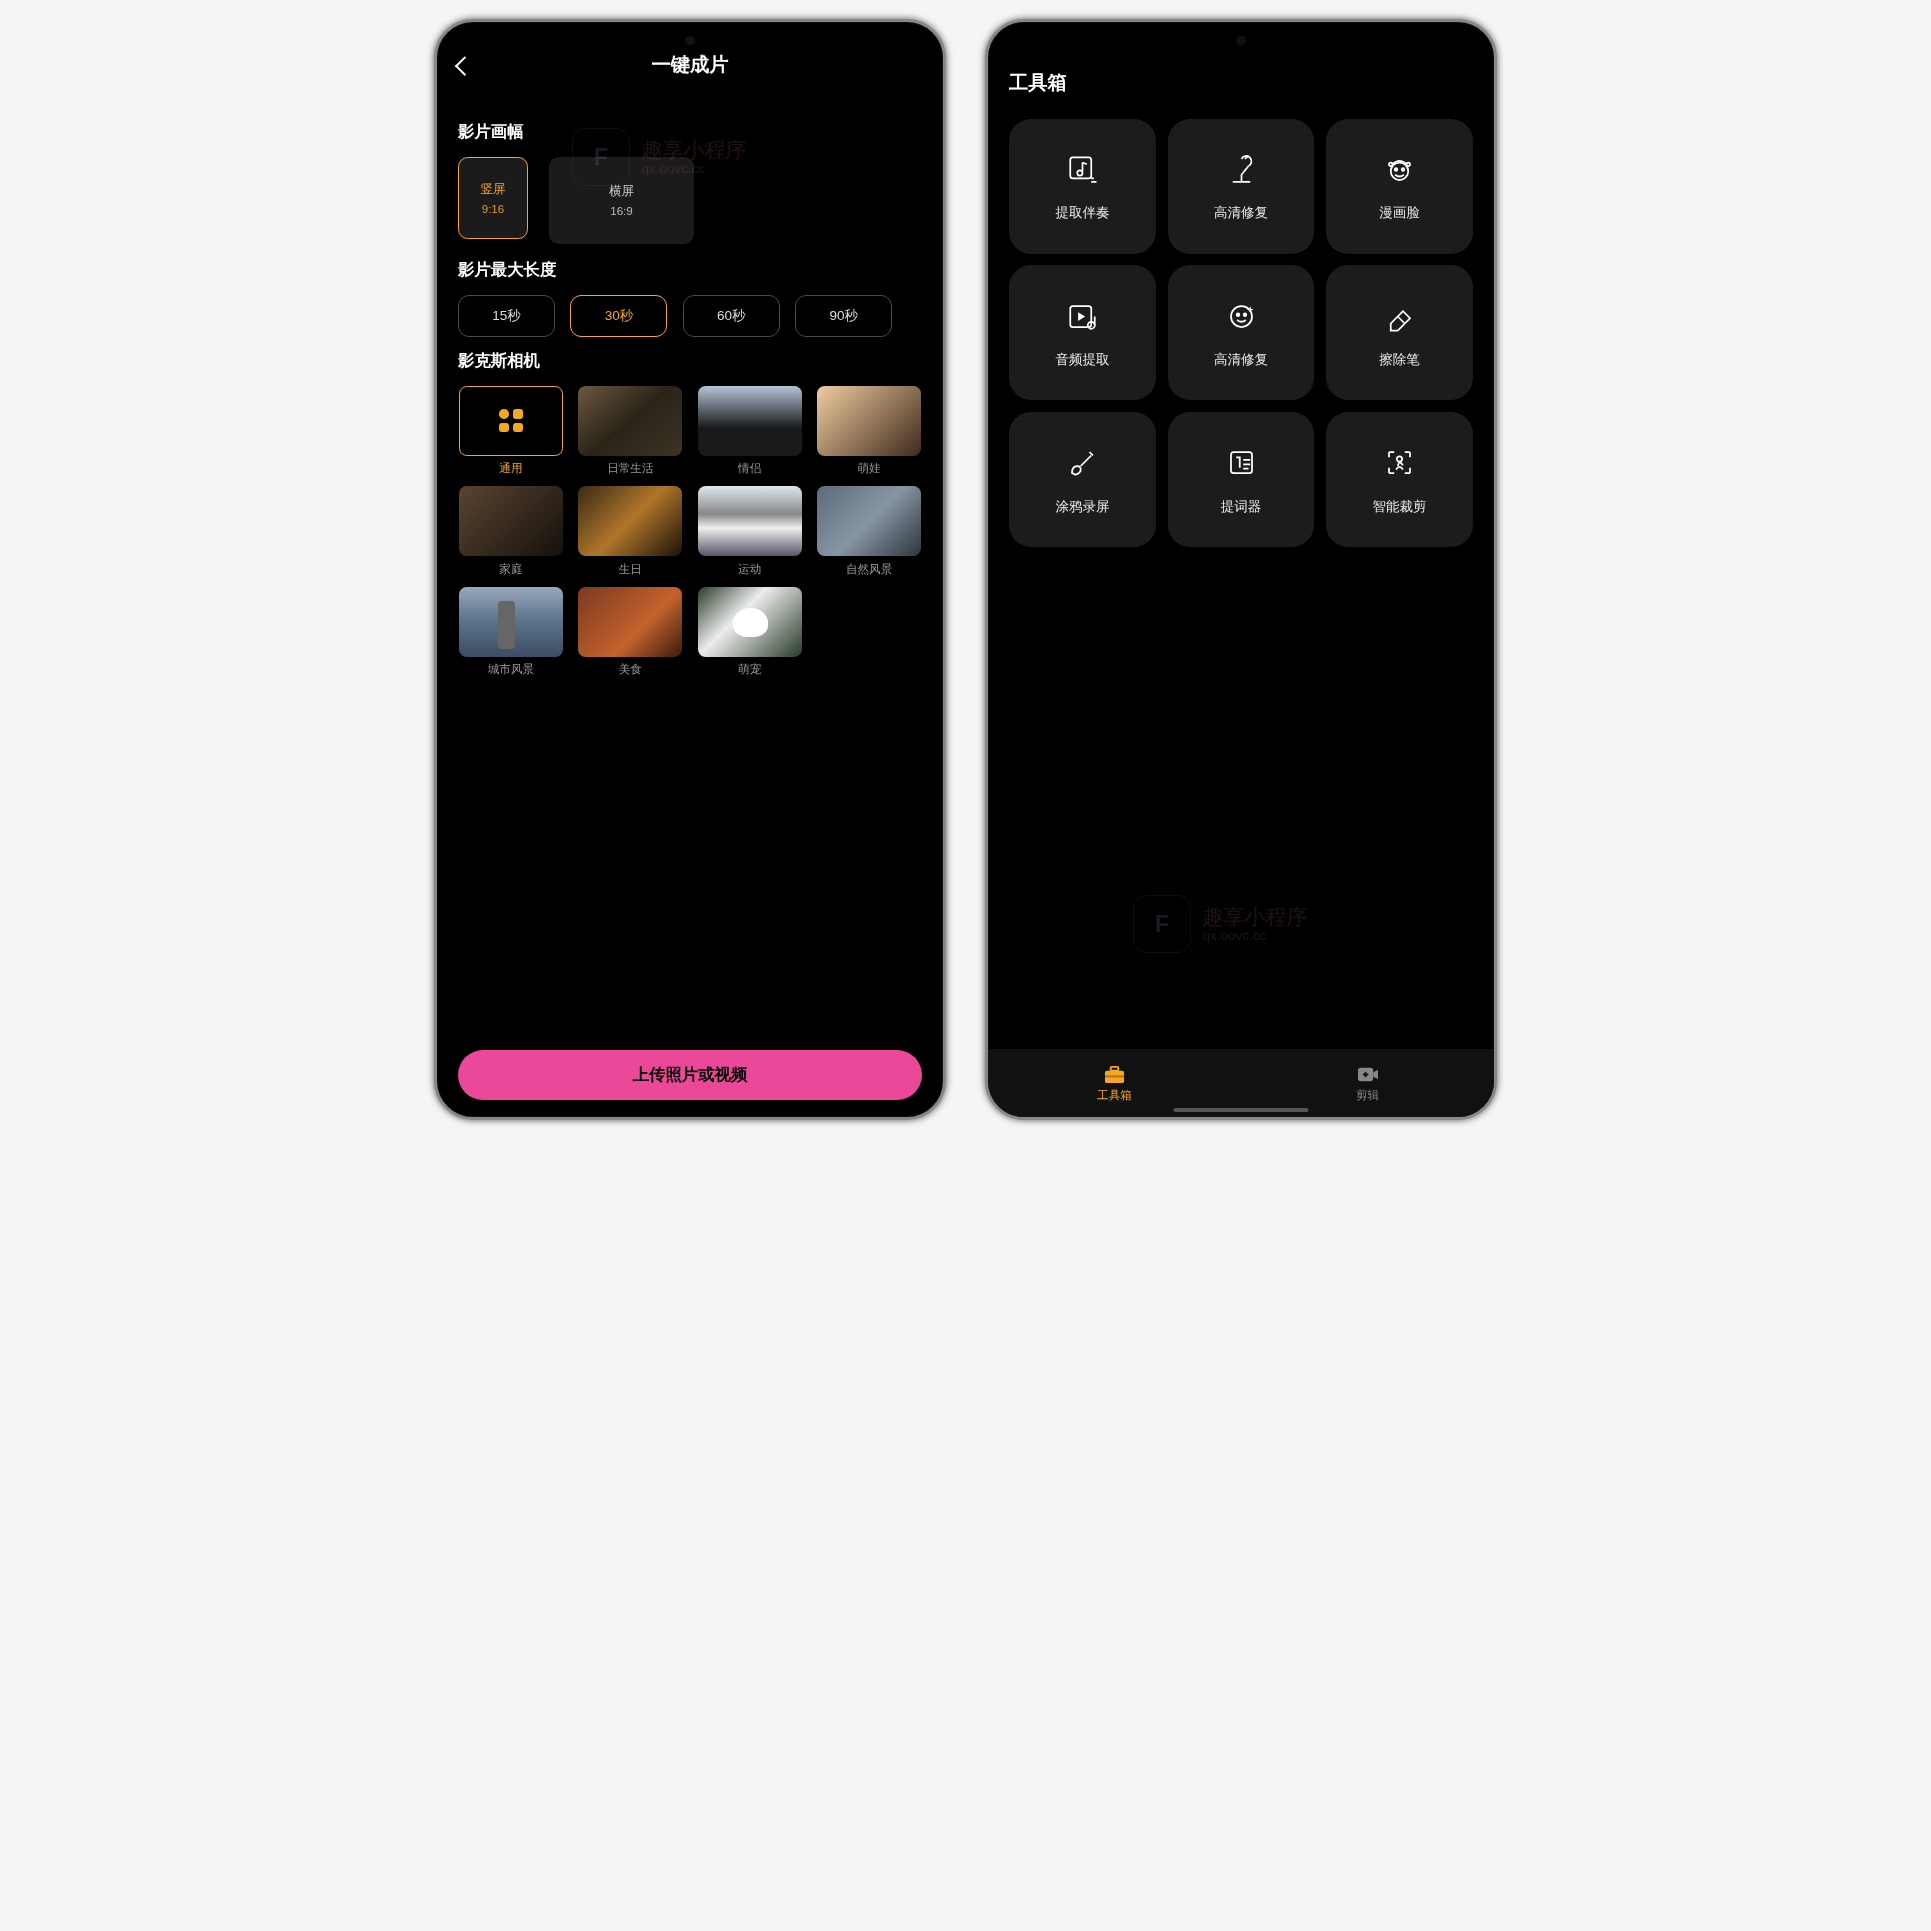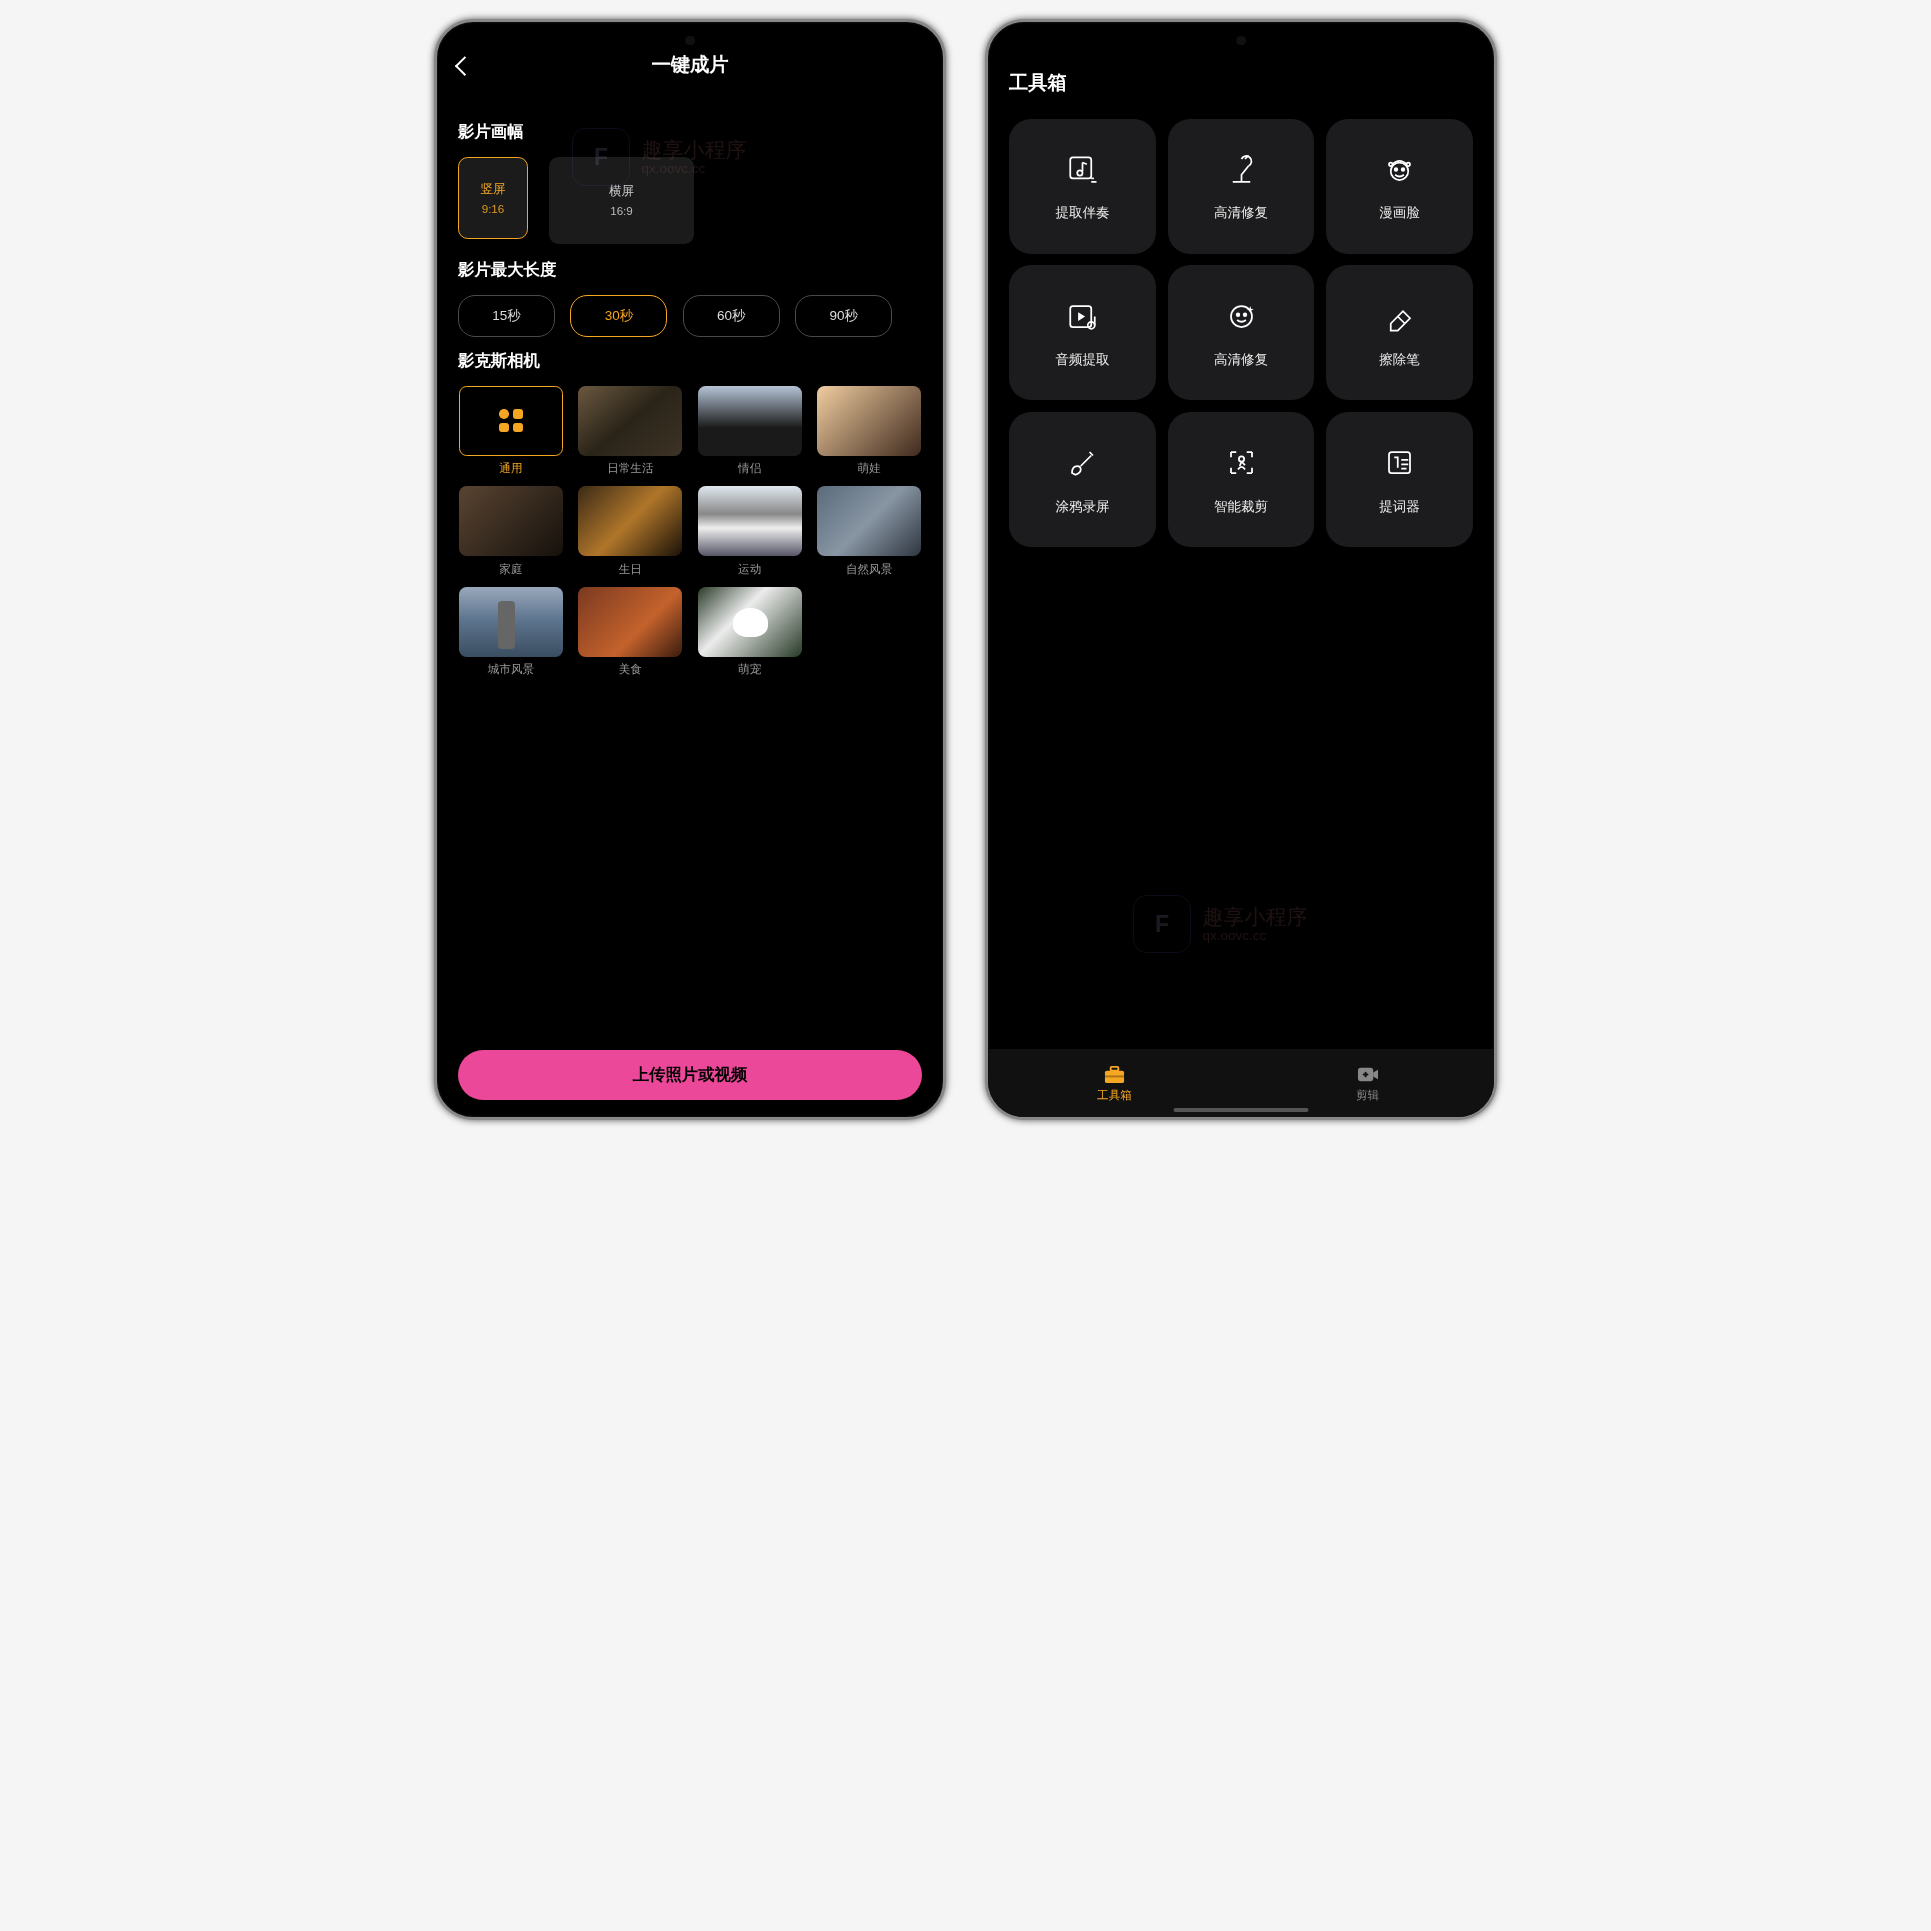--- a/index.html
+++ b/index.html
@@ -61,21 +61,21 @@
     align-items:center; justify-content:center;
     font-size:12.6px;
     background:#1b1b1b;
     gap:3.9px;
   }
   .aspect-vertical { width:70px; height:82px; border:1.4px solid #f5a623; color:#f5a623; }
   .aspect-horizontal { width:145px; height:87px; align-self:flex-end; margin-bottom:1.9px; color:#ccc; }
   .aspect-card .sub { font-size:11.6px; color:inherit; opacity:.9; }
   .duration-row { display:flex; gap:15.4px; }
   .duration-btn {
-    width:97px; height:42px; border-radius:17px;
+    width:97px; height:42px; border-radius:11px;
     border:1px solid #4a4a4a;
     display:flex; align-items:center; justify-content:center;
     font-size:13.5px; color:#ddd;
   }
   .duration-btn.selected { border-color:#f5a623; color:#f5a623; }
   .theme-grid { display:grid; grid-template-columns:repeat(4,1fr); gap:9.7px 13.5px; }
   .theme-item { display:flex; flex-direction:column; align-items:center; gap:5.8px; }
   .theme-thumb {
     width:104px; height:70px; border-radius:7.7px;
     background:linear-gradient(135deg,#333,#222);
@@ -348,37 +348,37 @@
               <path d="M8 32 q0 -8 6 -8 q4 0 4 4 q0 4 -6 6 z"></path>
               <path d="M18 24 l12 -12"></path>
               <path d="M28 8 l4 4"></path>
             </svg>
         </div>
         <div class="tool-label">涂鸦录屏</div>
       </div>
       <div class="tool-card">
         <div class="tool-icon">
           <svg viewBox="0 0 40 40">
+              <rect x="8" y="8" width="24" height="24" rx="3"></rect>
+              <path d="M14 14 h4 v12"></path>
+              <path d="M22 17 h8 M22 22 h8 M22 27 h6"></path>
+            </svg>
+        </div>
+        <div class="tool-label">提词器</div>
+      </div>
+      <div class="tool-card">
+        <div class="tool-icon">
+          <svg viewBox="0 0 40 40">
               <path d="M8 8 h6 M8 8 v6 M32 8 h-6 M32 8 v6 M8 32 h6 M8 32 v-6 M32 32 h-6 M32 32 v-6"></path>
               <circle cx="20" cy="16" r="3"></circle>
               <path d="M16 28 q4 -6 8 0"></path>
               <path d="M20 19 l4 4 M20 19 l-2 5"></path>
             </svg>
         </div>
         <div class="tool-label">智能裁剪</div>
-      </div>
-      <div class="tool-card">
-        <div class="tool-icon">
-          <svg viewBox="0 0 40 40">
-              <rect x="8" y="8" width="24" height="24" rx="3"></rect>
-              <path d="M14 14 h4 v12"></path>
-              <path d="M22 17 h8 M22 22 h8 M22 27 h6"></path>
-            </svg>
-        </div>
-        <div class="tool-label">提词器</div>
       </div>
     </div>
   </div>
 
   <div class="navbar">
     <div class="nav-item active">
       <div class="nav-icon">
         <svg viewBox="0 0 24 22" width="23" height="21">
             <rect x="2" y="7" width="20" height="13" rx="2" fill="#f5a623"></rect>
             <rect x="8" y="3" width="8" height="4" rx="1" fill="none" stroke="#f5a623" stroke-width="2"></rect>

